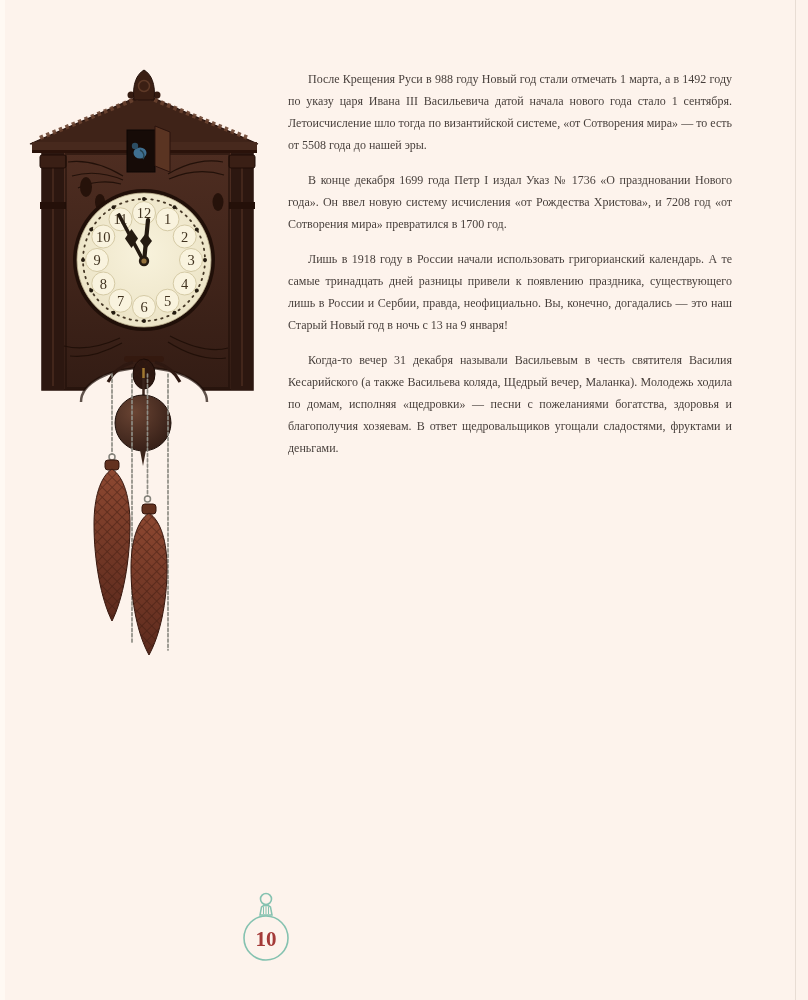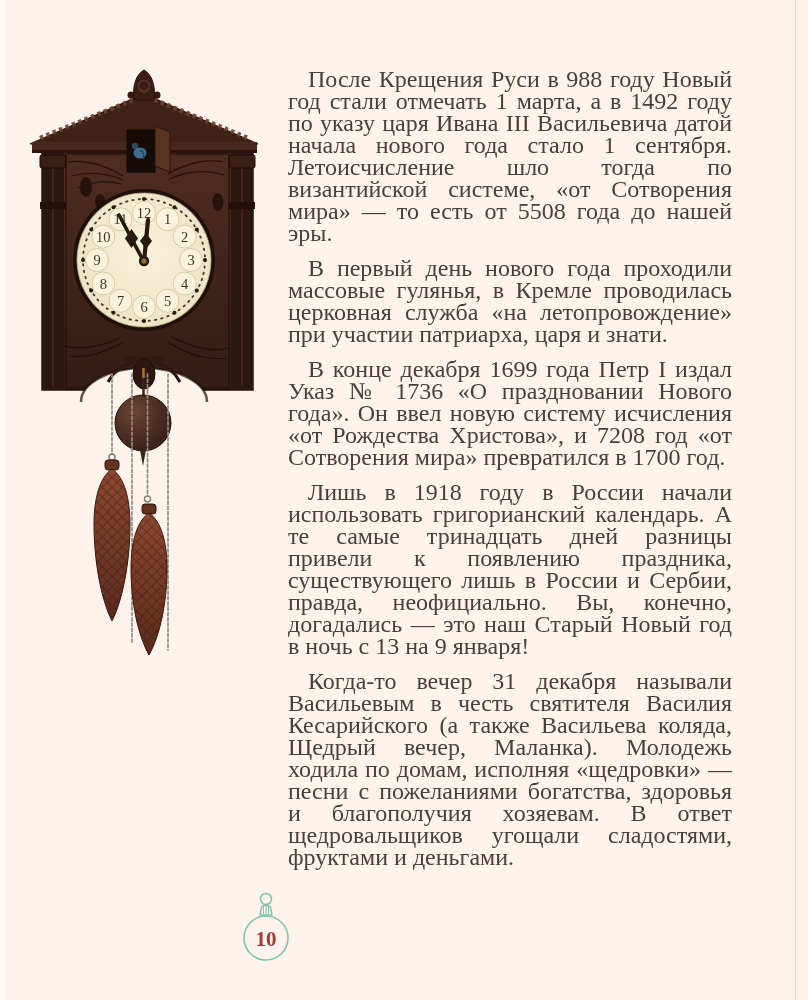--- a/index.html
+++ b/index.html
@@ -6,21 +6,21 @@
   body { background:#fdf3ec; font-family:"Liberation Serif","DejaVu Serif",serif; }
   .page {
     position:relative; width:808px; height:1000px;
     background:#fdf3ec; overflow:hidden;
   }
   .edge-left  { position:absolute; left:0; top:0; width:5px; height:100%; background:#fff9f3; }
   .edge-right { position:absolute; left:795px; top:0; width:1px; height:100%; background:#e8ddd4; }
 
   .text-col {
     position:absolute; left:288px; top:68px; width:444px;
-    font-size:24px; line-height:22px; color:#473f3b;
+    font-size:12px; line-height:22px; color:#473f3b;
     text-align:justify; hyphens:auto; -webkit-hyphens:auto;
   }
   .text-col p { margin:0 0 13px 0; text-indent:20px; }
 
   .clock-wrap { position:absolute; left:28px; top:56px; width:232px; height:612px; }
 
   .ornament-wrap { position:absolute; left:236px; top:886px; width:60px; height:78px; }
   .ornament-wrap text {
     font-family:"Liberation Serif","DejaVu Serif",serif;
     font-size:21px; font-weight:bold;
@@ -202,21 +202,20 @@
       <g>
         <rect x="114" y="448" width="14" height="10" rx="3" fill="#63311f" stroke="#33150c"></rect>
         <path d="M121,457 C109,465 103,486 103,512 C103,547 110,579 121,599 C132,579 139,547 139,512 C139,486 133,465 121,457 Z" fill="url(#conegrad)" stroke="#38180f"></path>
         <path d="M121,457 C109,465 103,486 103,512 C103,547 110,579 121,599 C132,579 139,547 139,512 C139,486 133,465 121,457 Z" fill="url(#lat)" opacity="0.5"></path>
       </g>
     </svg>
   </div>
 
   <div class="text-col">
     <p lang="ru">После Крещения Руси в 988 году Новый год стали отмечать 1 марта, а в 1492 году по указу царя Ивана III Васильевича датой начала нового года стало 1 сентября. Летоисчисление шло тогда по византийской системе, «от Сотворения мира» — то есть от 5508 года до нашей эры.</p>
-    <p lang="ru">В первый день нового года проходили массовые гулянья, в Кремле проводилась церковная служба «на летопровождение» при участии патриарха, царя и знати.</p>
     <p lang="ru">В конце декабря 1699 года Петр I издал Указ № 1736 «О праздновании Нового года». Он ввел новую систему исчисления «от Рождества Христова», и 7208 год «от Сотворения мира» превратился в 1700 год.</p>
     <p lang="ru">Лишь в 1918 году в России начали использовать григорианский календарь. А те самые тринадцать дней разницы привели к появлению праздника, существующего лишь в России и Сербии, правда, неофициально. Вы, конечно, догадались — это наш Старый Новый год в ночь с 13 на 9 января!</p>
     <p lang="ru">Когда-то вечер 31 декабря называли Васильевым в честь святителя Василия Кесарийского (а также Васильева коляда, Щедрый вечер, Маланка). Молодежь ходила по домам, исполняя «щедровки» — песни с пожеланиями богатства, здоровья и благополучия хозяевам. В ответ щедровальщиков угощали сладостями, фруктами и деньгами.</p>
   </div>
 
   <div class="ornament-wrap">
     <svg width="60" height="78" viewBox="0 0 60 78">
       <circle cx="30" cy="13" r="5.5" fill="none" stroke="#85c2b0" stroke-width="1.6"></circle>
       <path d="M24,29 L36,29 L34.5,21 C32.5,18.5 27.5,18.5 25.5,21 Z" fill="#fdf3ec" stroke="#85c2b0" stroke-width="1.5"></path>
       <line x1="27.5" y1="20.5" x2="27.5" y2="28" stroke="#85c2b0" stroke-width="1"></line>

